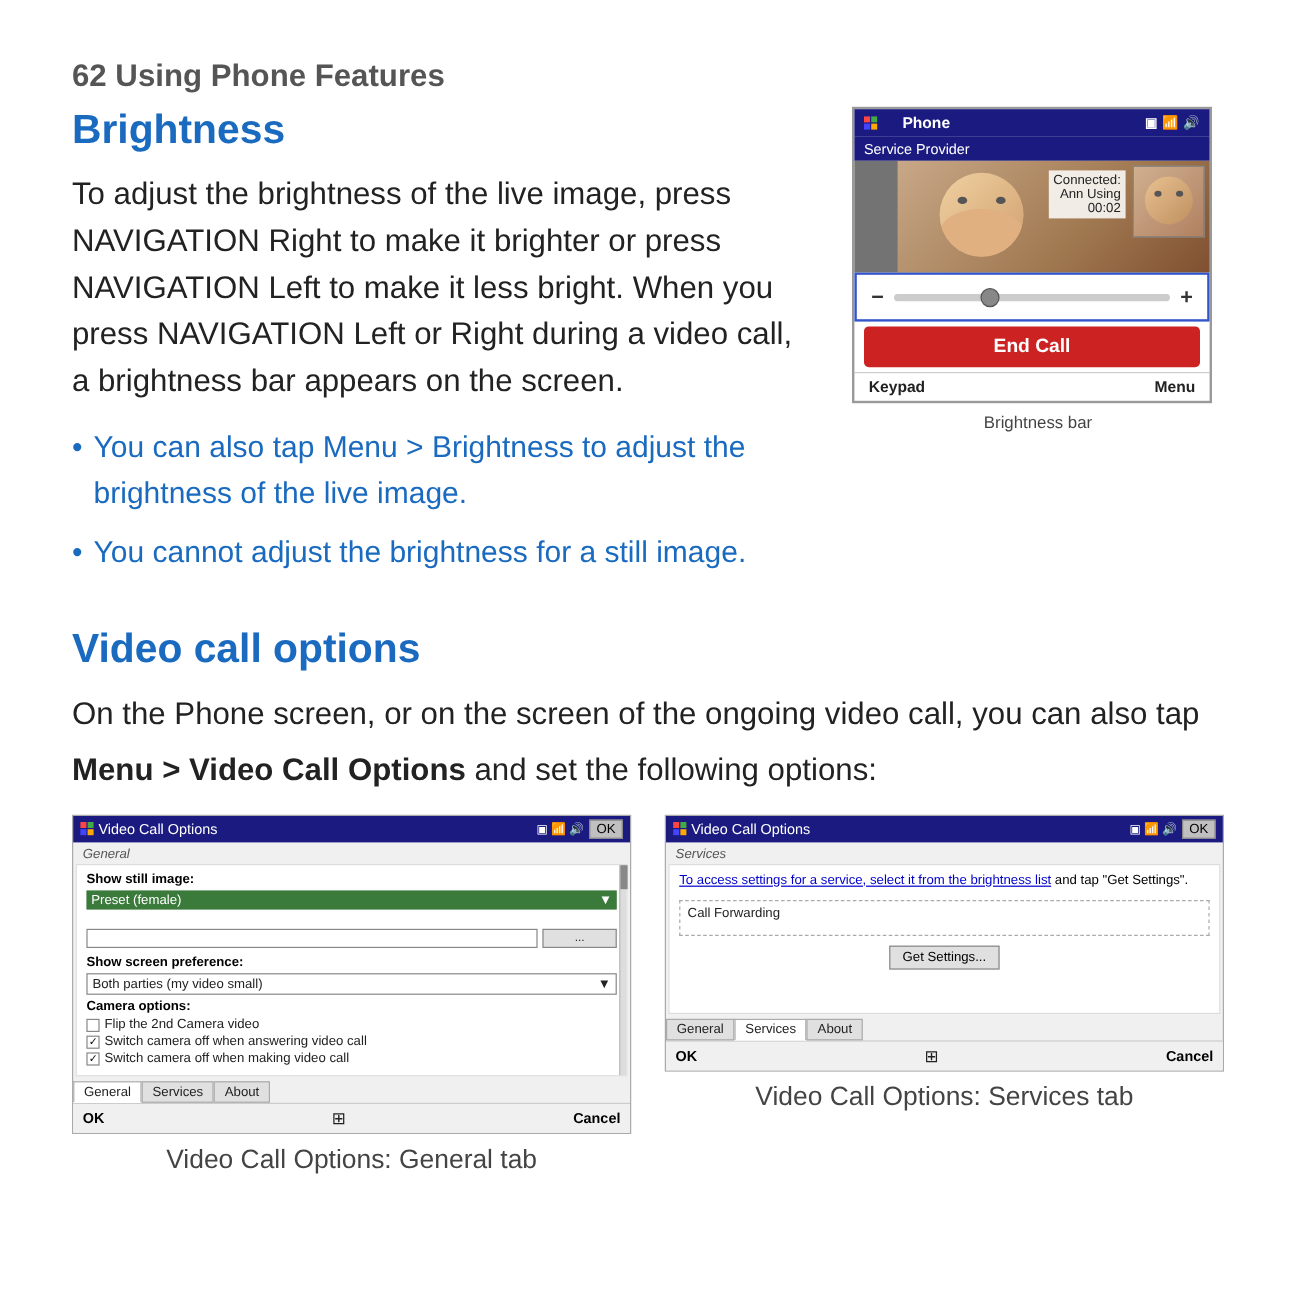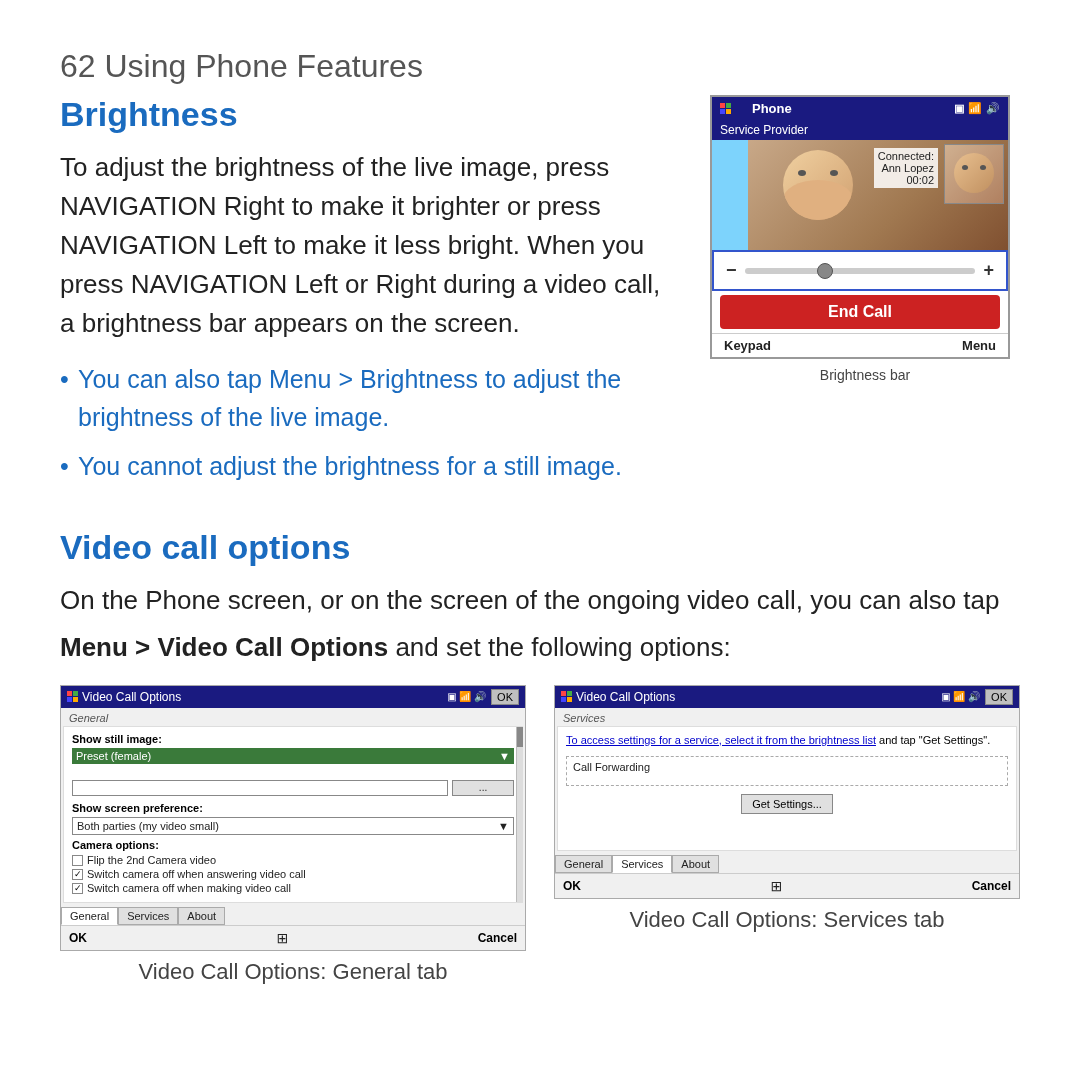--- a/index.html
+++ b/index.html
@@ -12,23 +12,24 @@
       color: #222;
       overflow: hidden;
       position: relative;
     }
 
     .page {
       padding: 48px 60px 40px 60px;
     }
 
     .page-number {
-      font-size: 32px;
+      font-size: 26px;
       color: #555;
       margin-bottom: 10px;
+      font-weight: bold;
     }
 
     .section-title {
       font-size: 34px;
       font-weight: bold;
       color: #1a6bbf;
       margin-bottom: 14px;
     }
 
     .two-col {
@@ -119,23 +120,23 @@
     }
 
     .phone-service-bar {
       background: #1a1a80;
       color: #fff;
       padding: 3px 8px;
       font-size: 12px;
     }
 
     .phone-video-area {
-      background: #7dd3fc;
+      background: #737373;
       position: relative;
-      height: 110px;
+      height: 93px;
       overflow: hidden;
       padding-left: 36px;
     }
 
     .phone-brightness-bar {
       background: #fff;
       border: 2px solid #3355cc;
       padding: 8px 12px;
       display: flex;
       align-items: center;
@@ -498,21 +499,21 @@
             <div style="position:absolute;left:30px;top:10px;width:80px;height:90px;">
               <div style="width:70px;height:70px;border-radius:50%;background:linear-gradient(135deg,#f0d0a0,#d0a070);margin:0 auto;overflow:hidden;position:relative;">
                 <div style="position:absolute;bottom:0;left:0;right:0;height:40px;background:#e0b080;border-radius:50% 50% 0 0;"></div>
                 <div style="position:absolute;top:20px;left:15px;width:8px;height:6px;background:#555;border-radius:50%;"></div>
                 <div style="position:absolute;top:20px;right:15px;width:8px;height:6px;background:#555;border-radius:50%;"></div>
               </div>
             </div>
 
             <div style="position:absolute;right:70px;top:8px;text-align:right;background:rgba(255,255,255,0.85);padding:2px 4px;font-size:11px;">
               <div>Connected:</div>
-              <div>Ann Lopez</div>
+              <div>Ann Using</div>
               <div>00:02</div>
             </div>
 
             <div style="position:absolute;right:4px;top:4px;width:60px;height:60px;background:linear-gradient(135deg,#d0b090,#b08060);border:1px solid #888;overflow:hidden;">
               <div style="width:40px;height:40px;border-radius:50%;background:linear-gradient(135deg,#e8c090,#c09060);margin:8px auto;overflow:hidden;position:relative;">
                 <div style="position:absolute;top:12px;left:8px;width:6px;height:5px;background:#555;border-radius:50%;"></div>
                 <div style="position:absolute;top:12px;right:8px;width:6px;height:5px;background:#555;border-radius:50%;"></div>
               </div>
             </div>
           </div>

